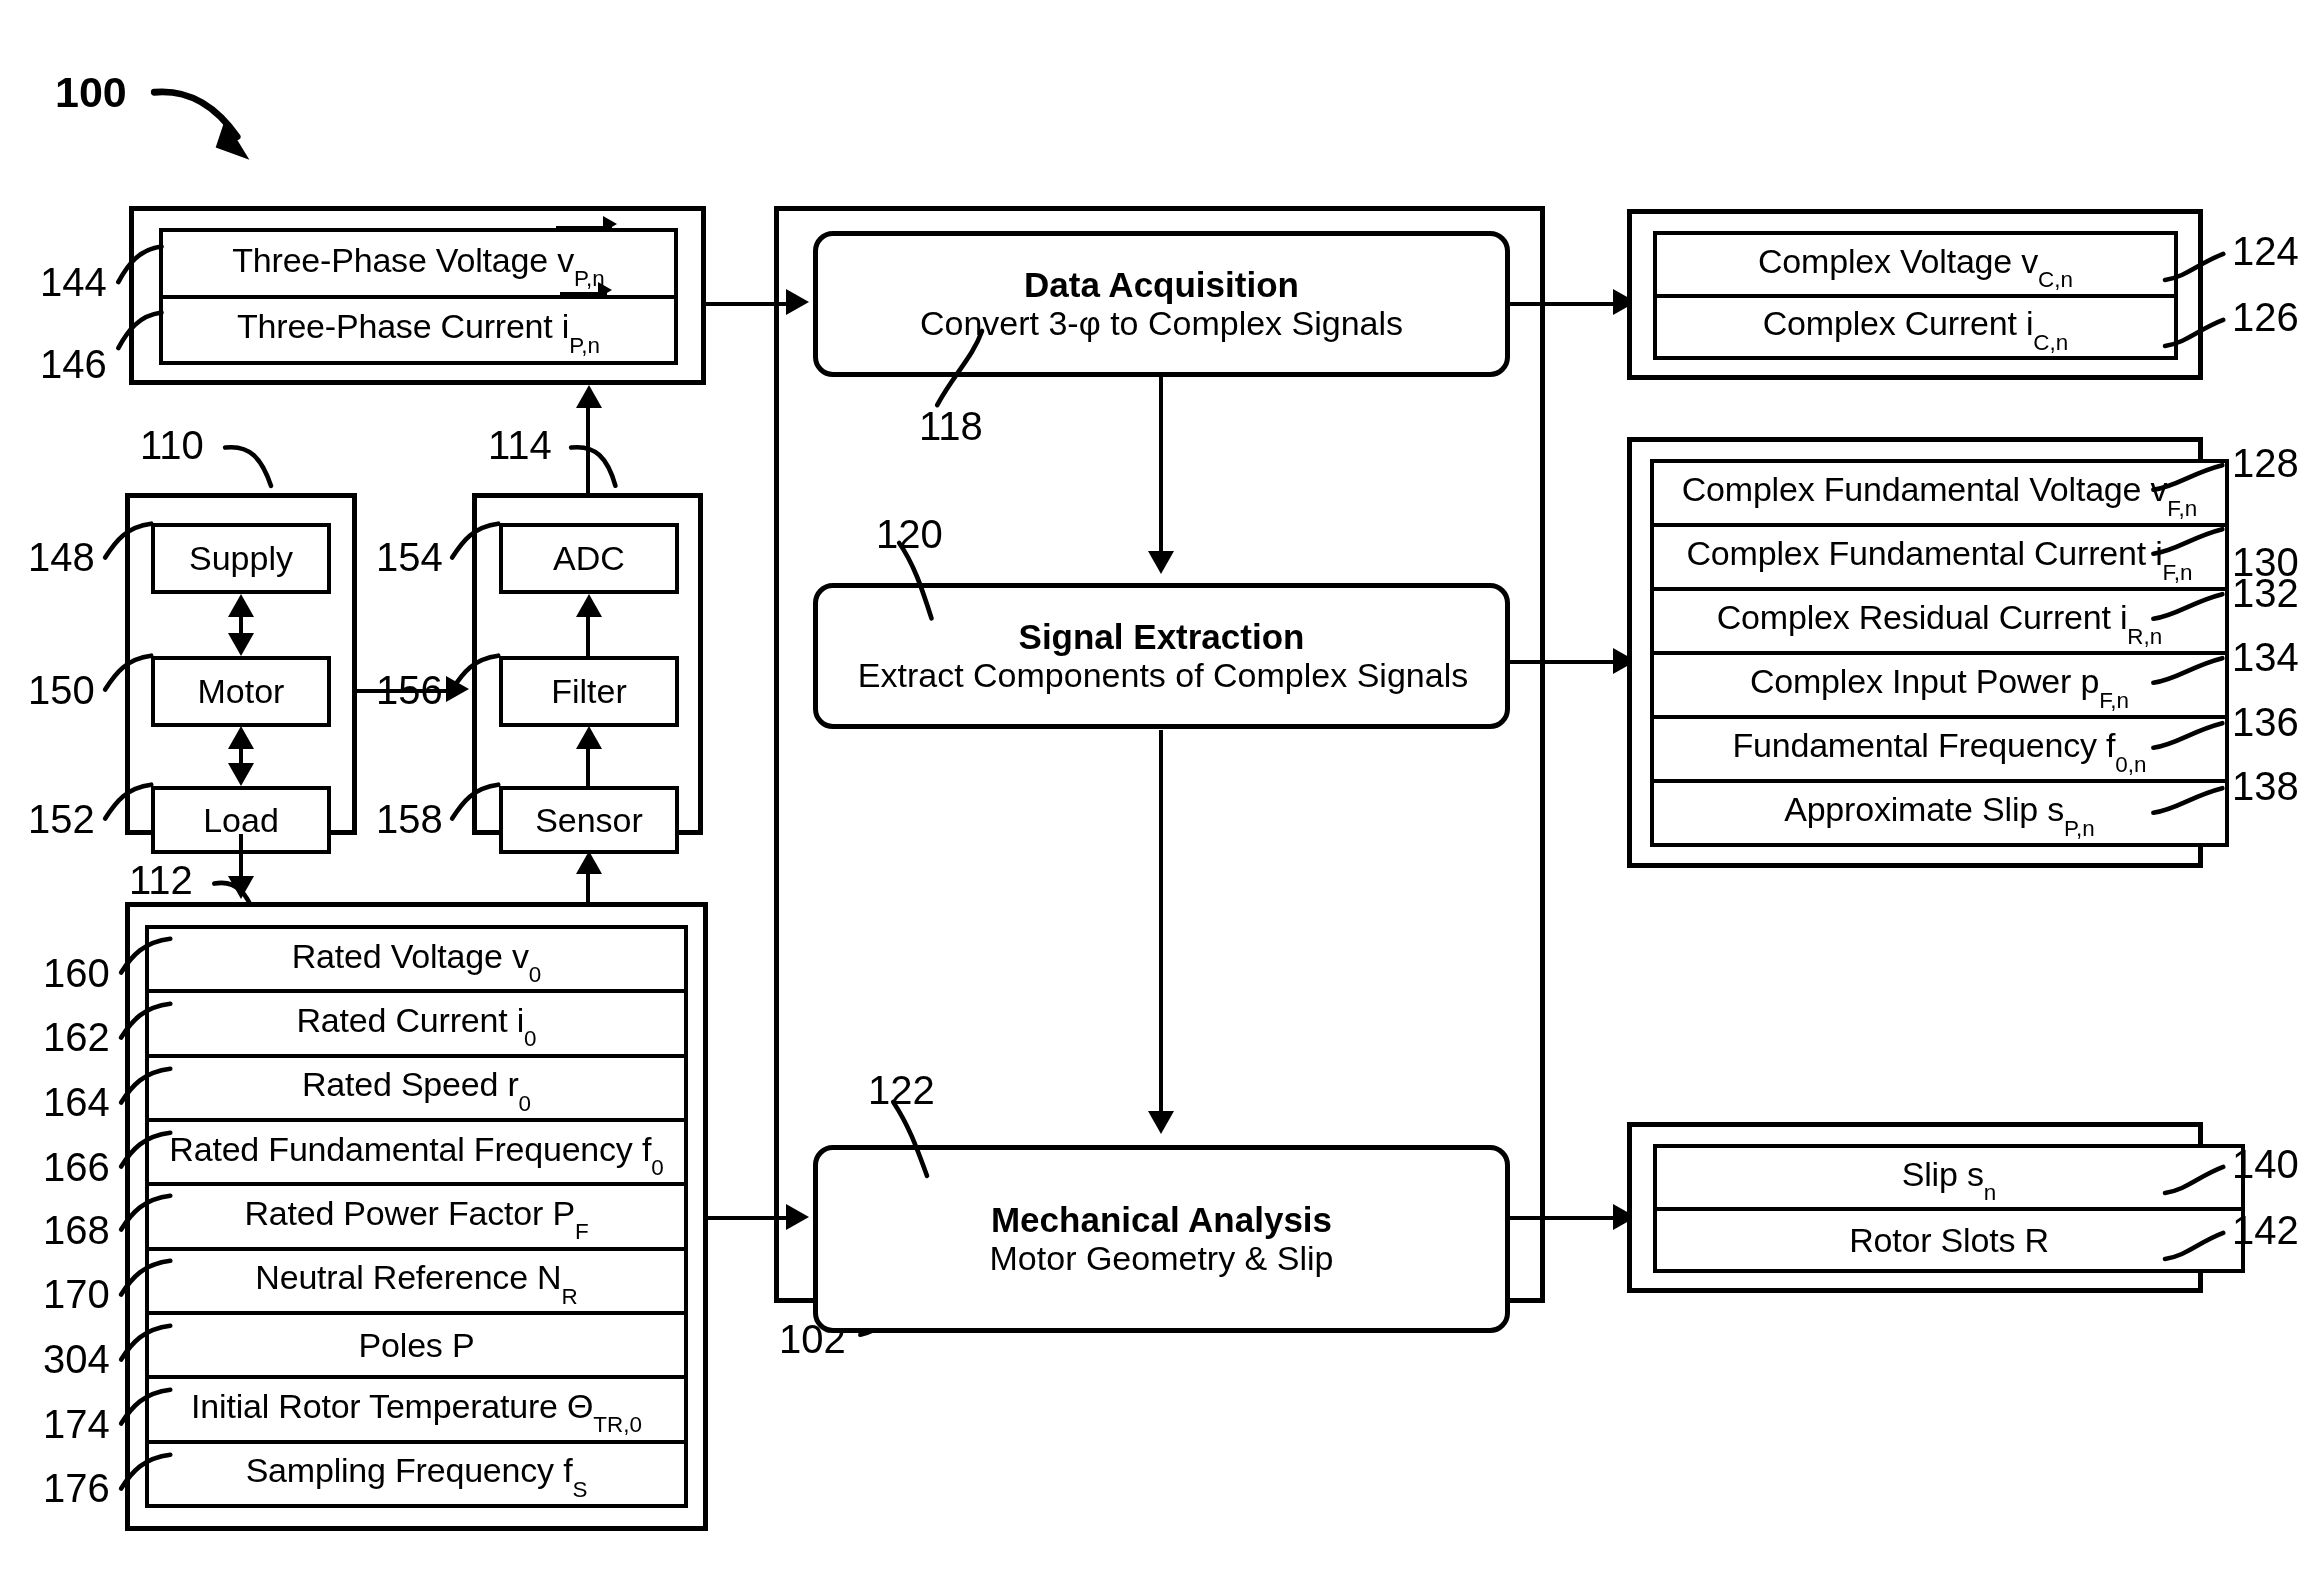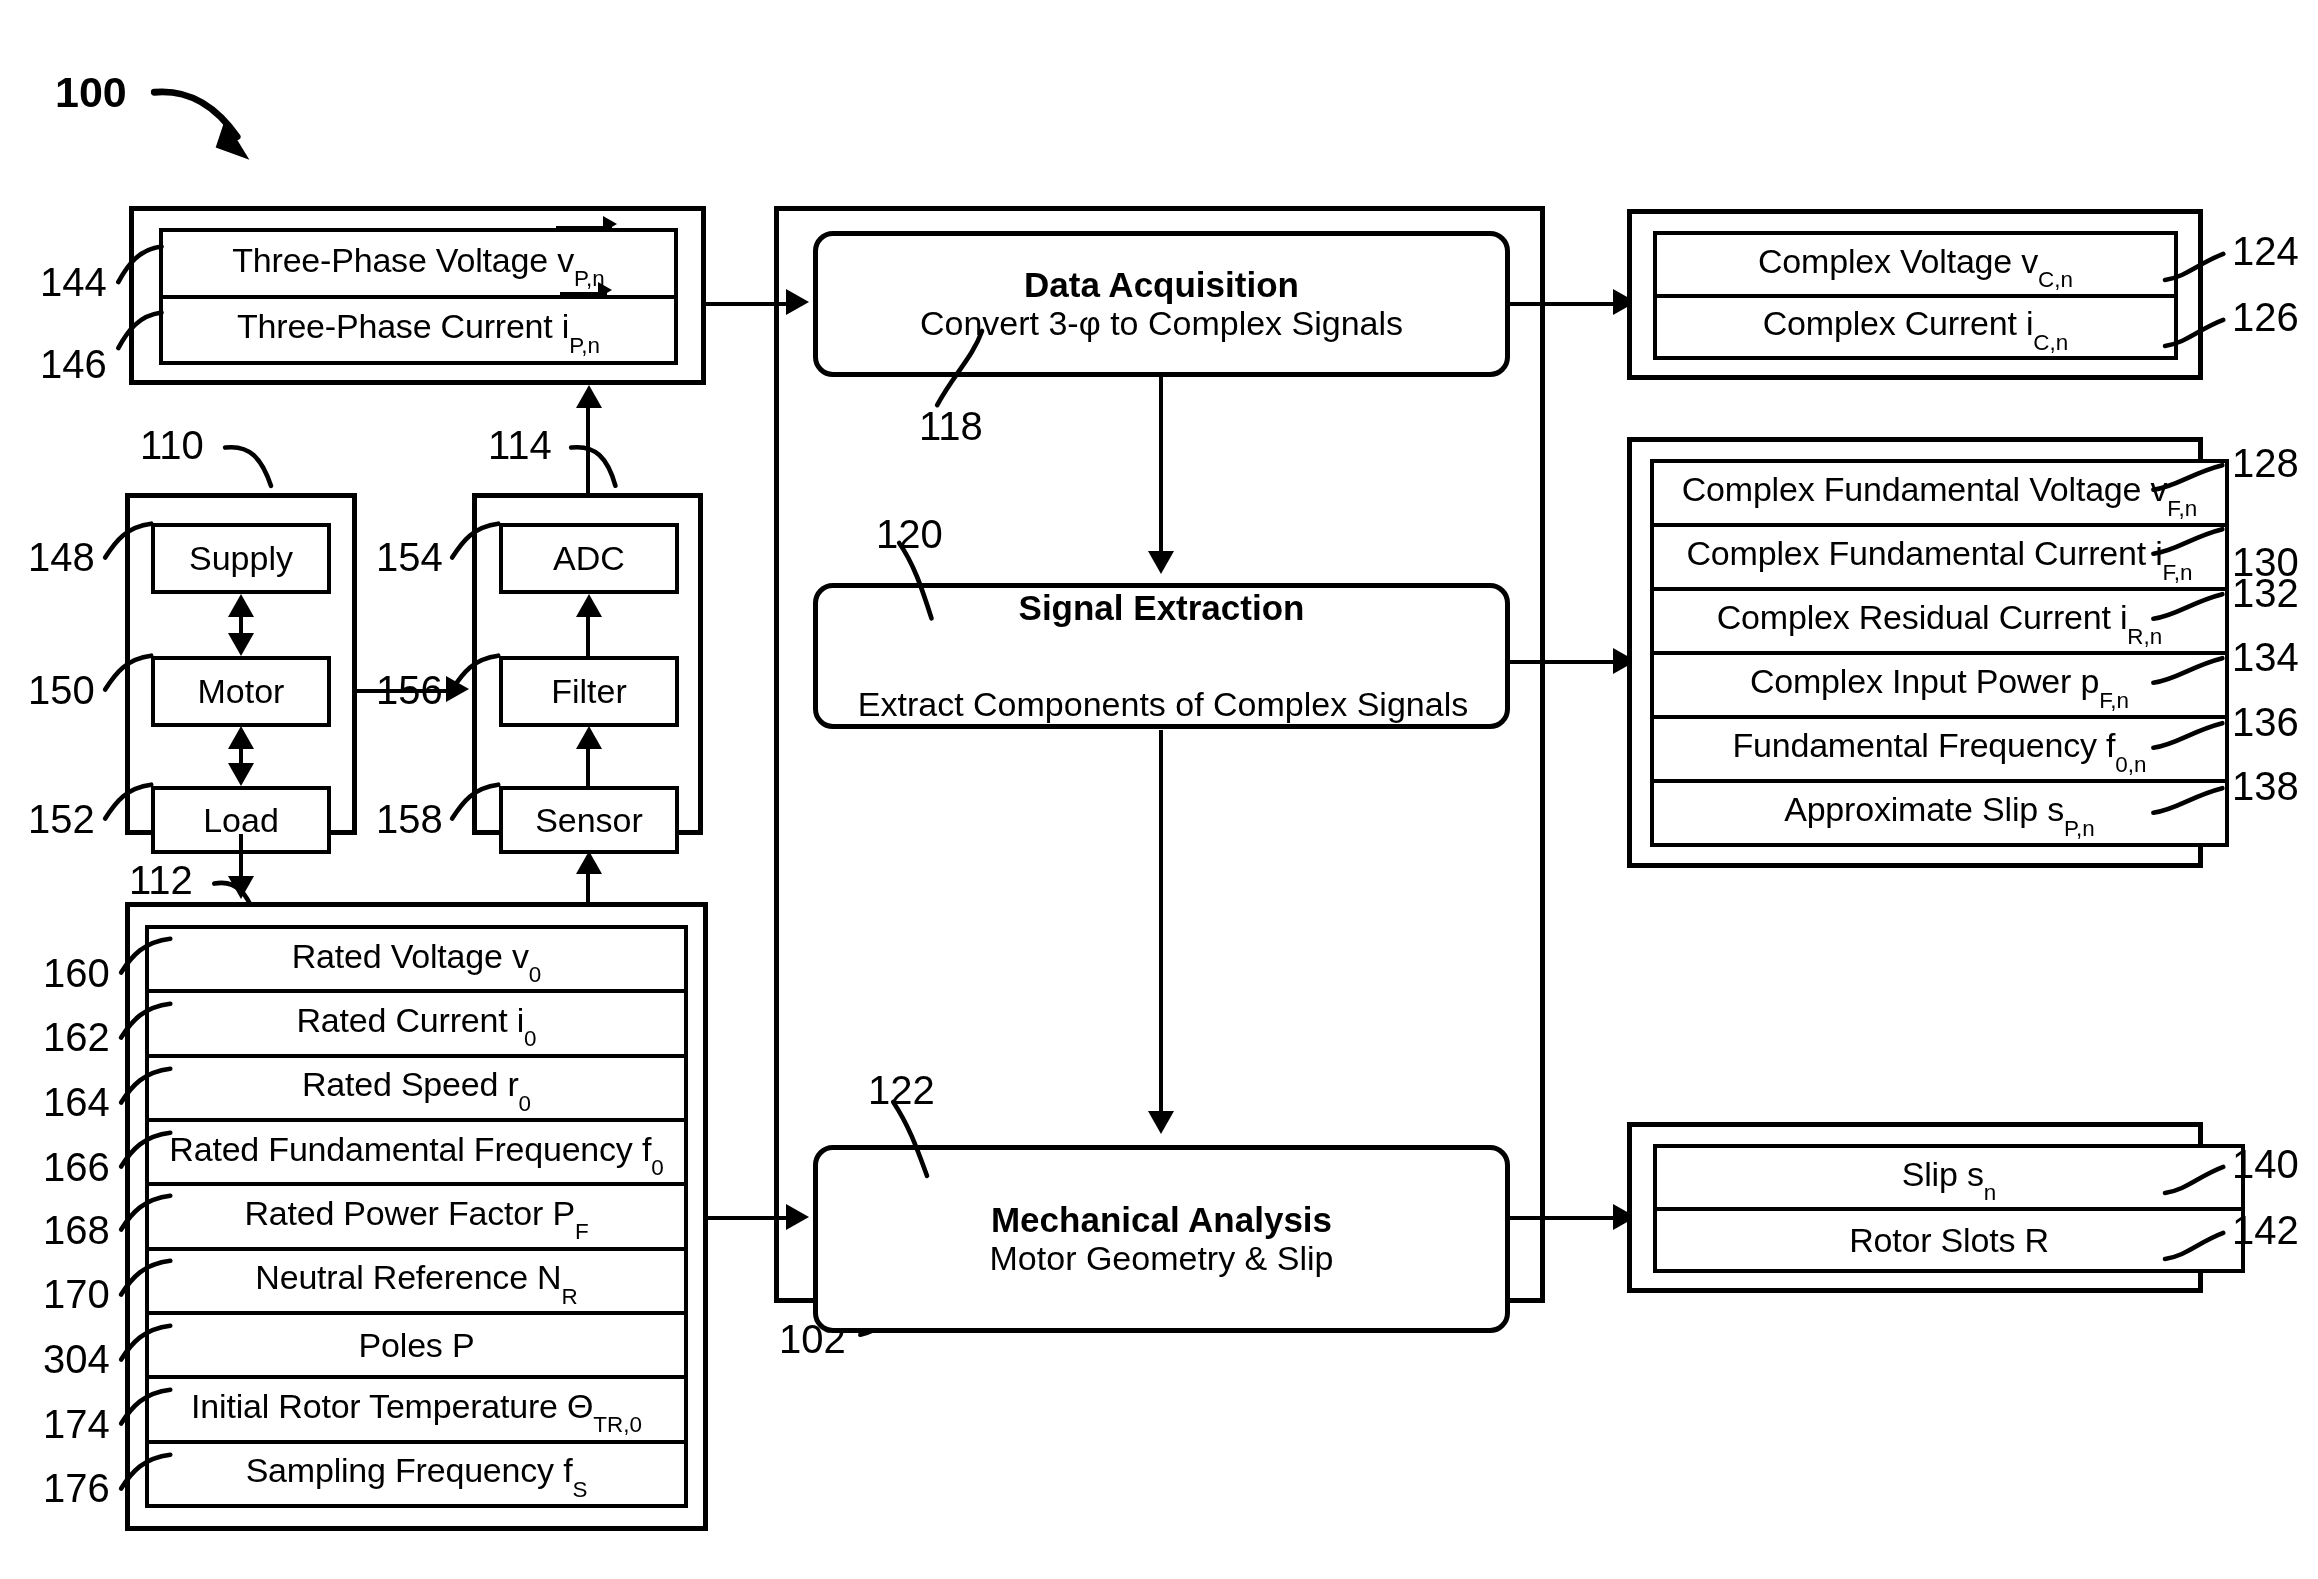--- a/index.html
+++ b/index.html
@@ -322,21 +322,21 @@
 
   <div class="proc" style="left:813px;top:231px;width:697px;height:146px;">
     <div class="ptitle">Data Acquisition</div>
     <div class="psub">Convert 3-φ to Complex Signals</div>
   </div>
   <div class="refnum" style="left:919px;top:406px;">118</div>
   <svg class="leader" style="left:931px;top:331px;width:85px;height:85px;" viewBox="0 0 110 110" width="85" height="85">
     <path d="M66,0 C54,34 28,58 8,96"></path>
   </svg>
 
-  <div class="proc" style="left:813px;top:583px;width:697px;height:146px;justify-content:space-between;">
+  <div class="proc" style="left:813px;top:583px;width:697px;height:146px;">
     <div class="ptitle">Signal Extraction</div>
     <div class="psub" style="position:relative;left:1.5px;">Extract Components of Complex Signals</div>
   </div>
   <div class="refnum" style="left:876px;top:514px;">120</div>
   <svg class="leader" style="left:899px;top:543px;width:85px;height:100px;" viewBox="0 0 110 130" width="85" height="100">
     <path d="M0,0 C18,26 28,54 42,98"></path>
   </svg>
 
   <div class="proc" style="left:813px;top:1145px;width:697px;height:188px;">
     <div class="ptitle">Mechanical Analysis</div>

